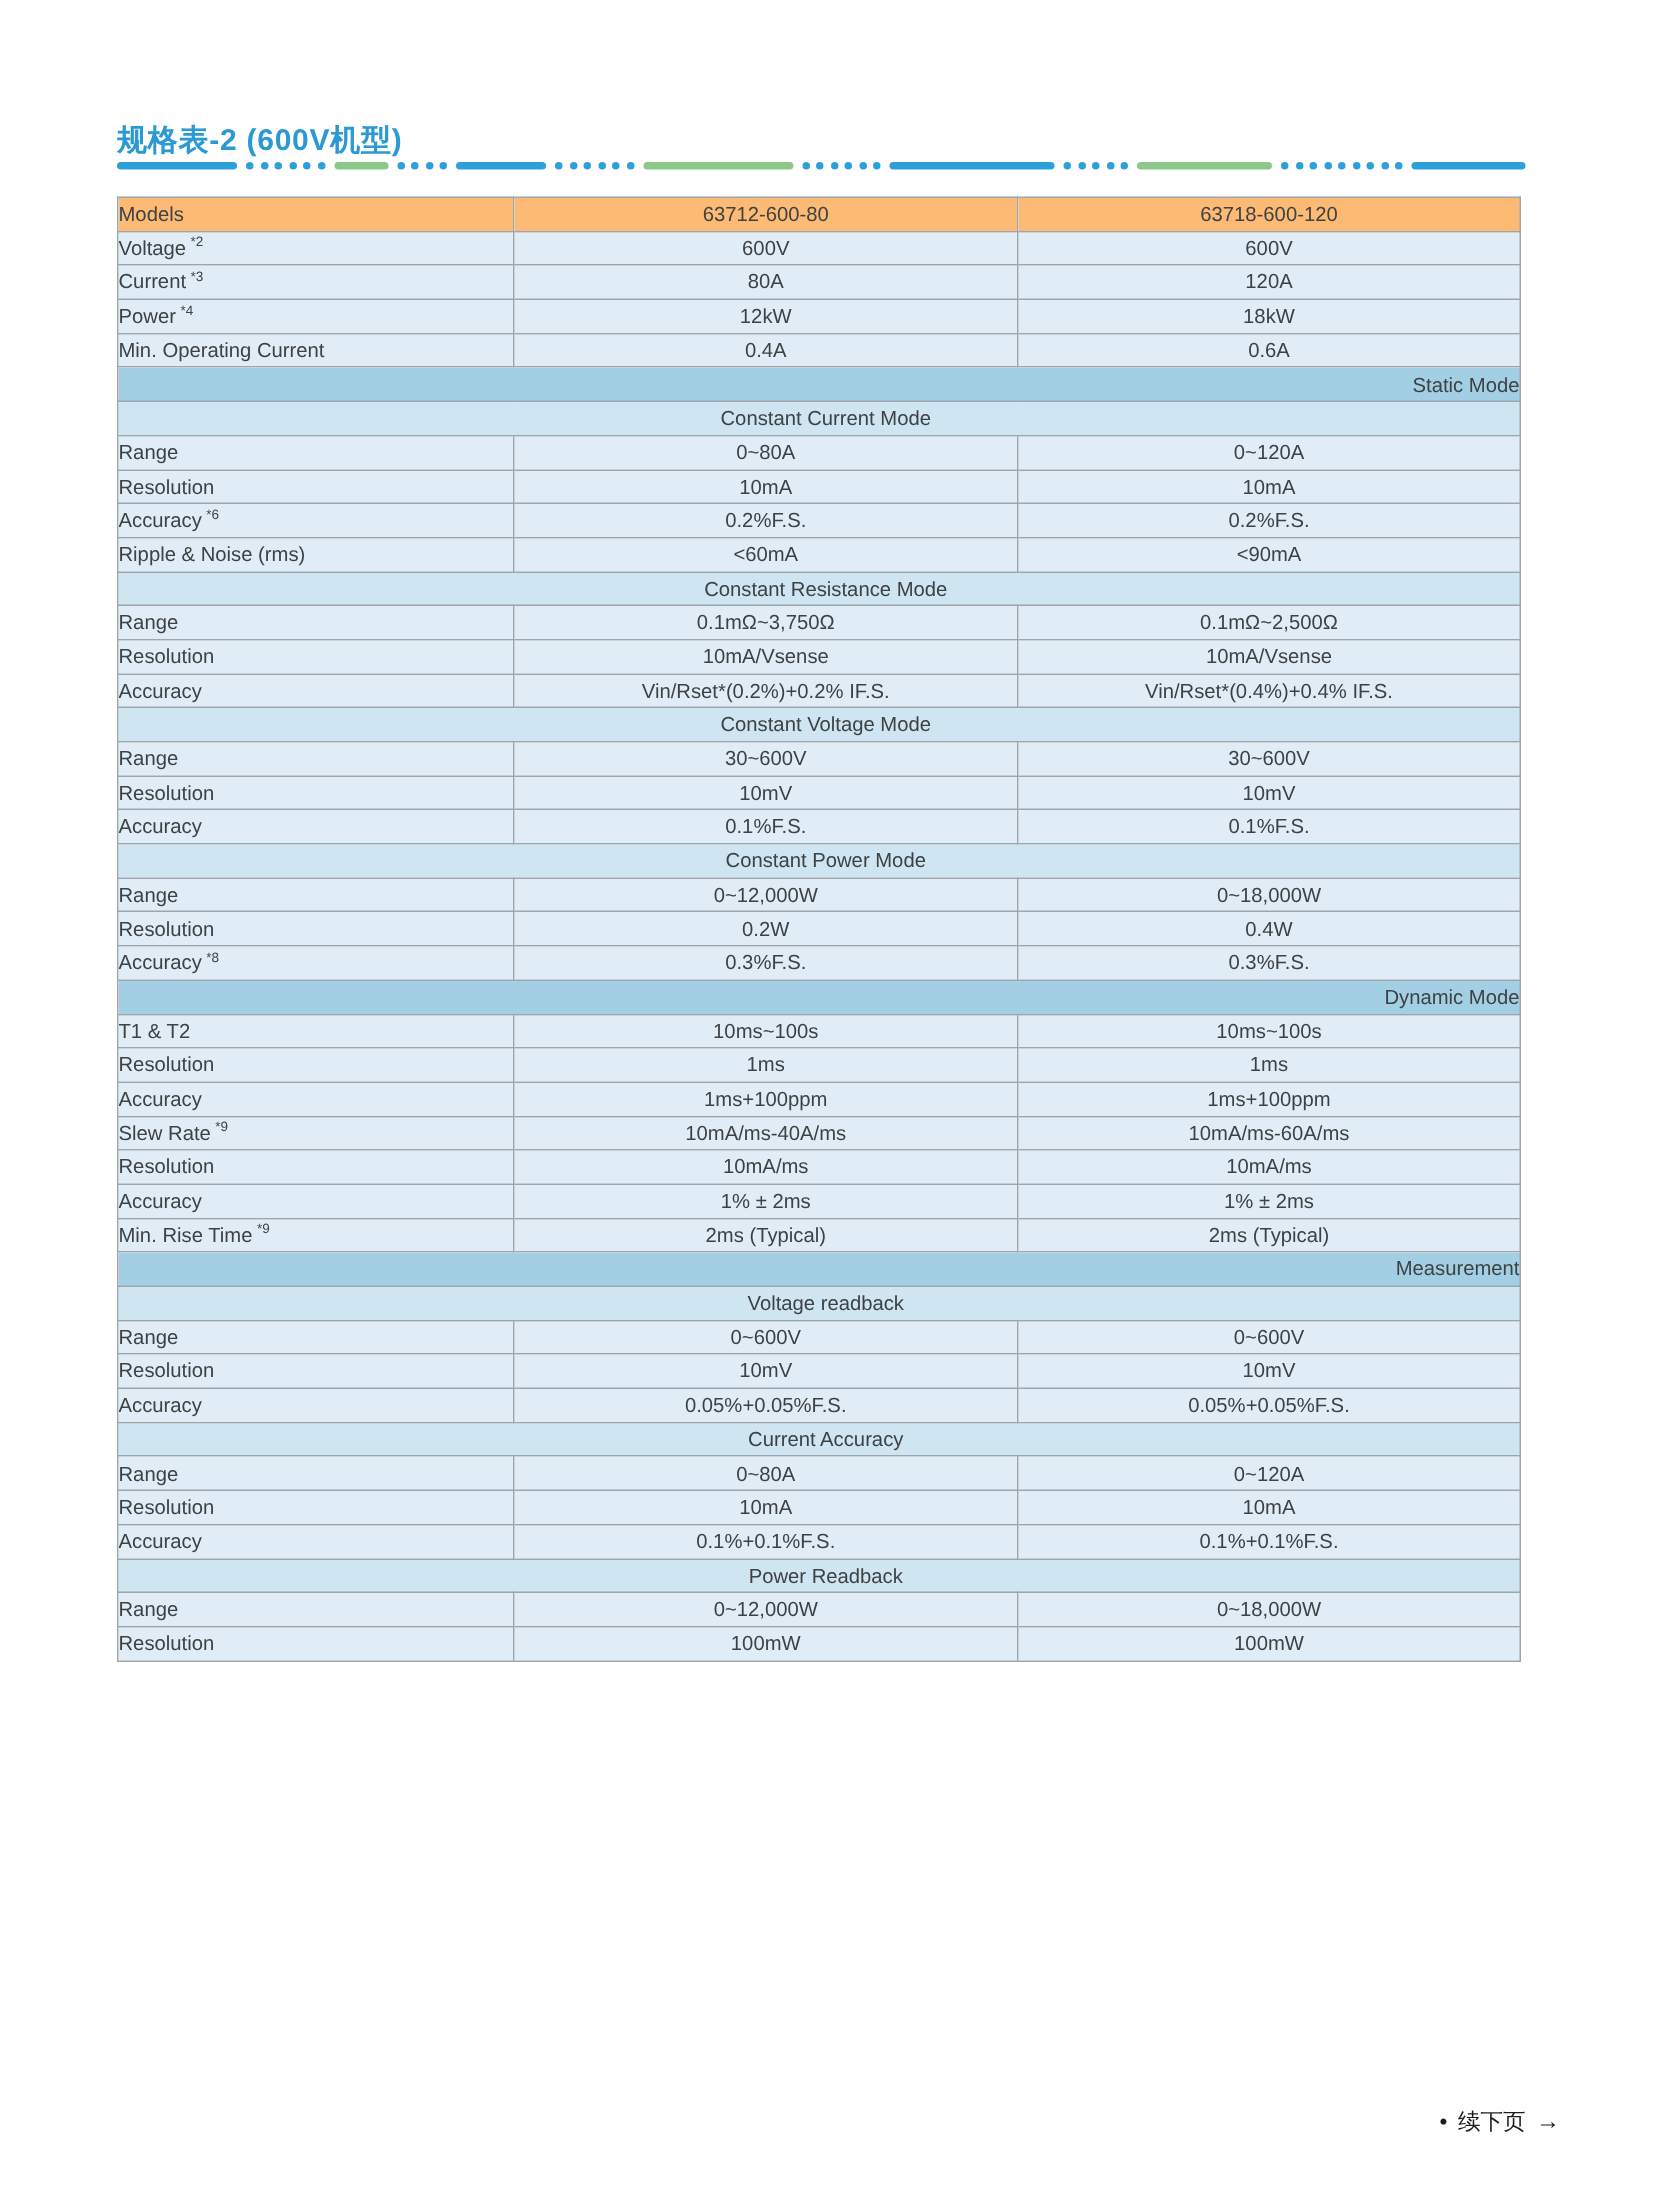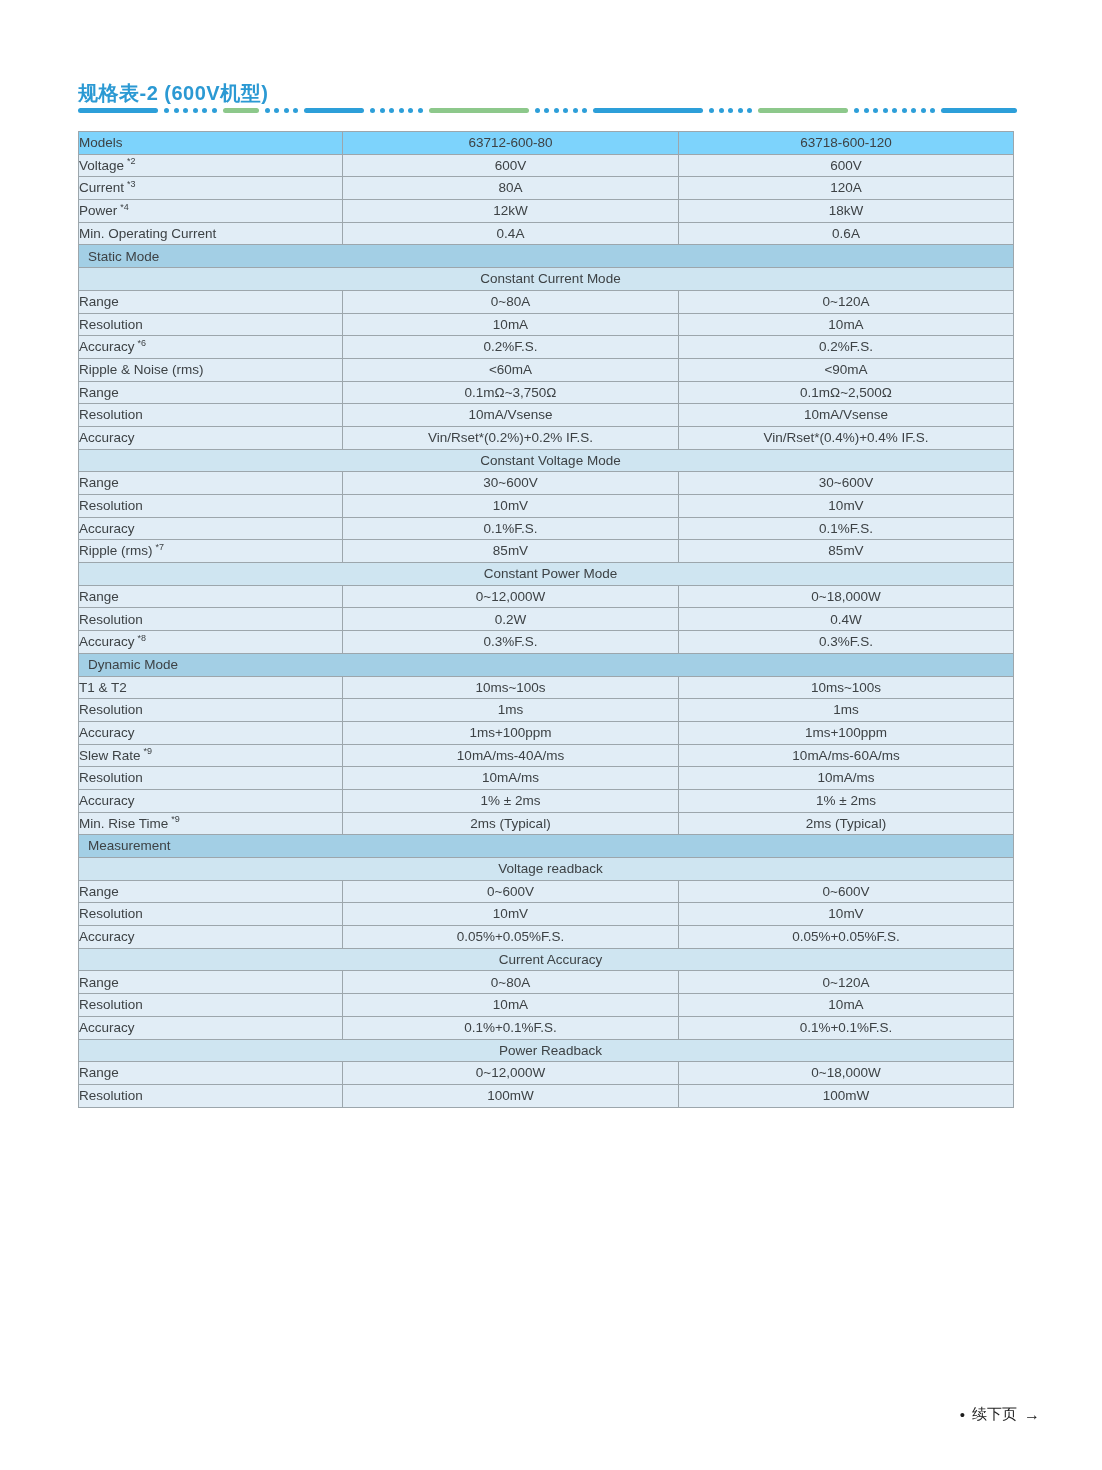--- a/index.html
+++ b/index.html
@@ -49,23 +49,23 @@
     font-size: 13.5px;
     font-weight: normal;
     color: #3d4245;
     padding: 0;
     line-height: 1;
     overflow: hidden;
     white-space: nowrap;
   }
   td.lbl, th.lbl { text-align: left; padding-left: 9px; }
   td.val, th.val { text-align: center; }
-  tr.header-row th { background: #7dd3fc; margin-left: 28px; }
+  tr.header-row th { background: #fdba74; margin-left: 28px; }
   tr.data-row td { background: #e1edf6; }
-  tr.section-row td { background: #a3cfe5; text-align: left; padding-left: 9px; }
+  tr.section-row td { background: #a3cfe5; text-align: right; padding-left: 9px; }
   tr.subsection-row td { background: #cfe5f1; text-align: center; padding-left: 9px; }
   sup.fn {
     font-size: 9px;
     vertical-align: super;
     line-height: 0;
     margin-left: 3px;
     color: #3d4245;
   }
   .footer-note {
     position: absolute;
@@ -198,20 +198,23 @@
         <tr class="data-row">
           <td class="lbl">Accuracy<sup class="fn">*6</sup></td>
           <td class="val">0.2%F.S.</td>
           <td class="val">0.2%F.S.</td>
         </tr>
         <tr class="data-row">
           <td class="lbl">Ripple &amp; Noise (rms)</td>
           <td class="val">&lt;60mA</td>
           <td class="val">&lt;90mA</td>
         </tr>
+        <tr class="subsection-row">
+          <td colspan="3">Constant Resistance Mode</td>
+        </tr>
         <tr class="data-row">
           <td class="lbl">Range</td>
           <td class="val">0.1mΩ~3,750Ω</td>
           <td class="val">0.1mΩ~2,500Ω</td>
         </tr>
         <tr class="data-row">
           <td class="lbl">Resolution</td>
           <td class="val">10mA/Vsense</td>
           <td class="val">10mA/Vsense</td>
         </tr>
@@ -230,25 +233,20 @@
         </tr>
         <tr class="data-row">
           <td class="lbl">Resolution</td>
           <td class="val">10mV</td>
           <td class="val">10mV</td>
         </tr>
         <tr class="data-row">
           <td class="lbl">Accuracy</td>
           <td class="val">0.1%F.S.</td>
           <td class="val">0.1%F.S.</td>
-        </tr>
-        <tr class="data-row">
-          <td class="lbl">Ripple (rms)<sup class="fn">*7</sup></td>
-          <td class="val">85mV</td>
-          <td class="val">85mV</td>
         </tr>
         <tr class="subsection-row">
           <td colspan="3">Constant Power Mode</td>
         </tr>
         <tr class="data-row">
           <td class="lbl">Range</td>
           <td class="val">0~12,000W</td>
           <td class="val">0~18,000W</td>
         </tr>
         <tr class="data-row">

